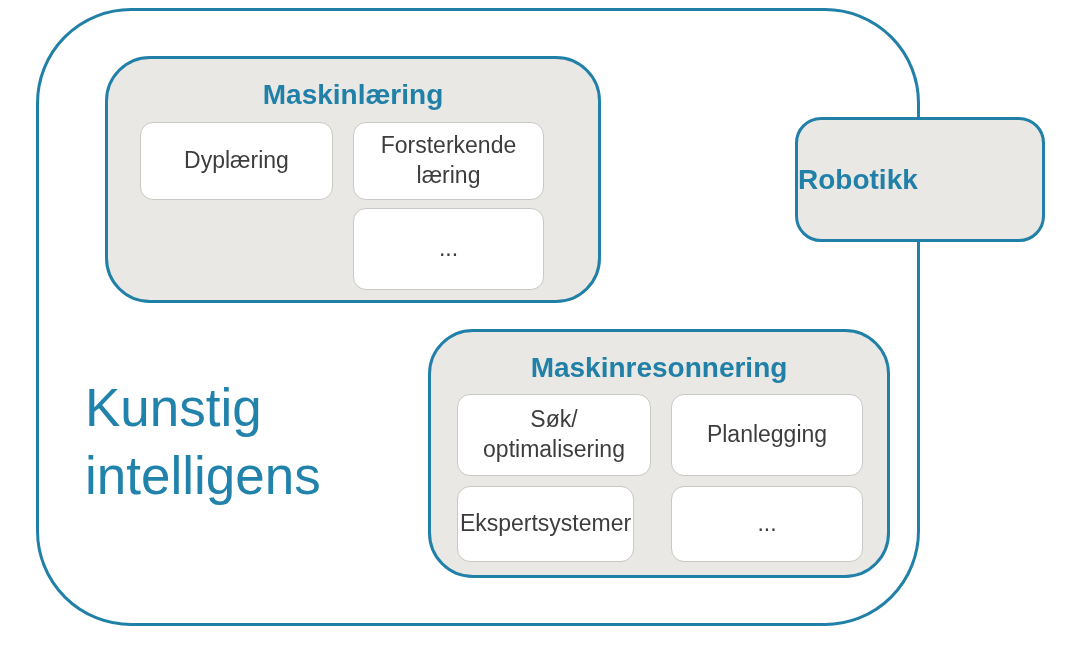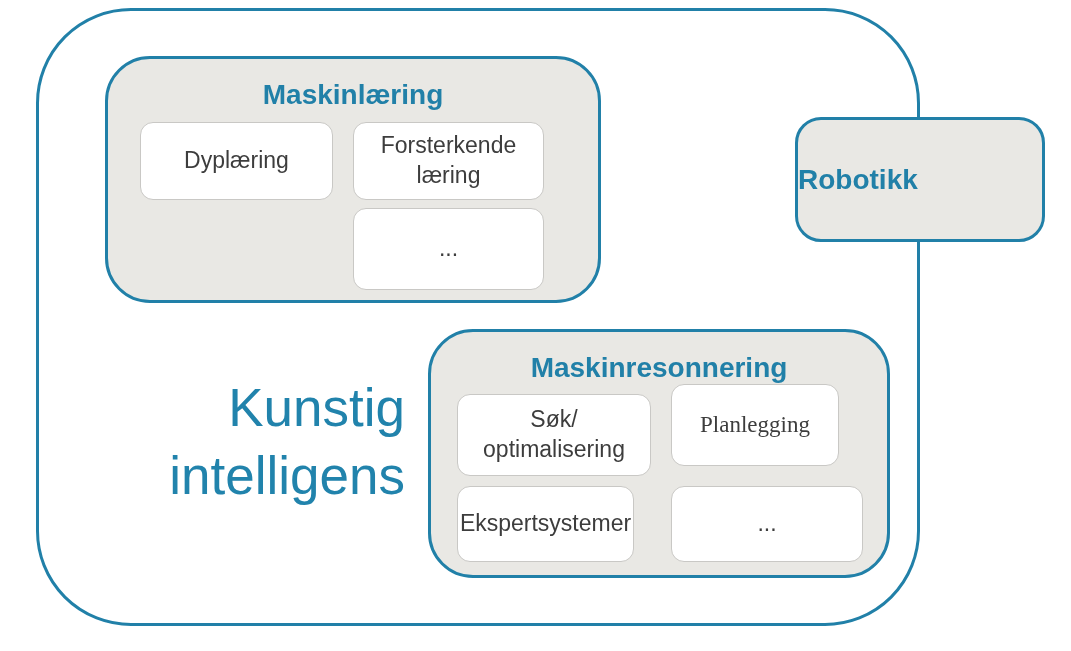--- a/index.html
+++ b/index.html
@@ -21,21 +21,21 @@
     left: 36px; top: 8px;
     width: 884px; height: 618px;
     background: #ffffff;
     border: 3px solid #2180A8;
     border-radius: 95px;
   }
   .ai-label {
     position: absolute;
     left: 85px; top: 374px;
     width: 320px;
-    text-align: right;
+    text-align: left;
     font-size: 53px;
     line-height: 1.28;
     font-weight: 400;
     color: #2183AC;
   }
   
   .group-box {
     position: absolute;
     background: #E9E8E4;
     border: 3px solid #2180A8;
@@ -66,21 +66,21 @@
     font-size: 23px;
     line-height: 1.3;
     white-space: pre-line;
     padding: 4px 8px;
   }
   .ml .card.c1 { left: 32px;  top: 63px;  width: 193px; height: 78px; }
   .ml .card.c2 { left: 245px; top: 63px;  width: 191px; height: 78px; }
   .ml .card.c3 { left: 33px;  top: 149px; width: 195px; height: 82px; }
   .ml .card.c4 { left: 245px; top: 149px; width: 191px; height: 82px; }
   .mr .card.c1 { left: 26px;  top: 62px;  width: 194px; height: 82px; }
-  .mr .card.c2 { left: 240px; top: 52px;  width: 168px; height: 82px; font-family: Liberation Serif, serif; }
+  .mr .card.c2 { left: 240px; top: 62px;  width: 192px; height: 82px; }
   .mr .card.c3 { left: 26px;  top: 154px; width: 177px; height: 76px; }
   .mr .card.c4 { left: 240px; top: 154px; width: 192px; height: 76px; }
   
   .robotikk-node {
     position: absolute;
     left: 795px; top: 117px;
     width: 250px; height: 125px;
     background: #E9E8E4;
     border: 3px solid #2180A8;
     border-radius: 26px;

